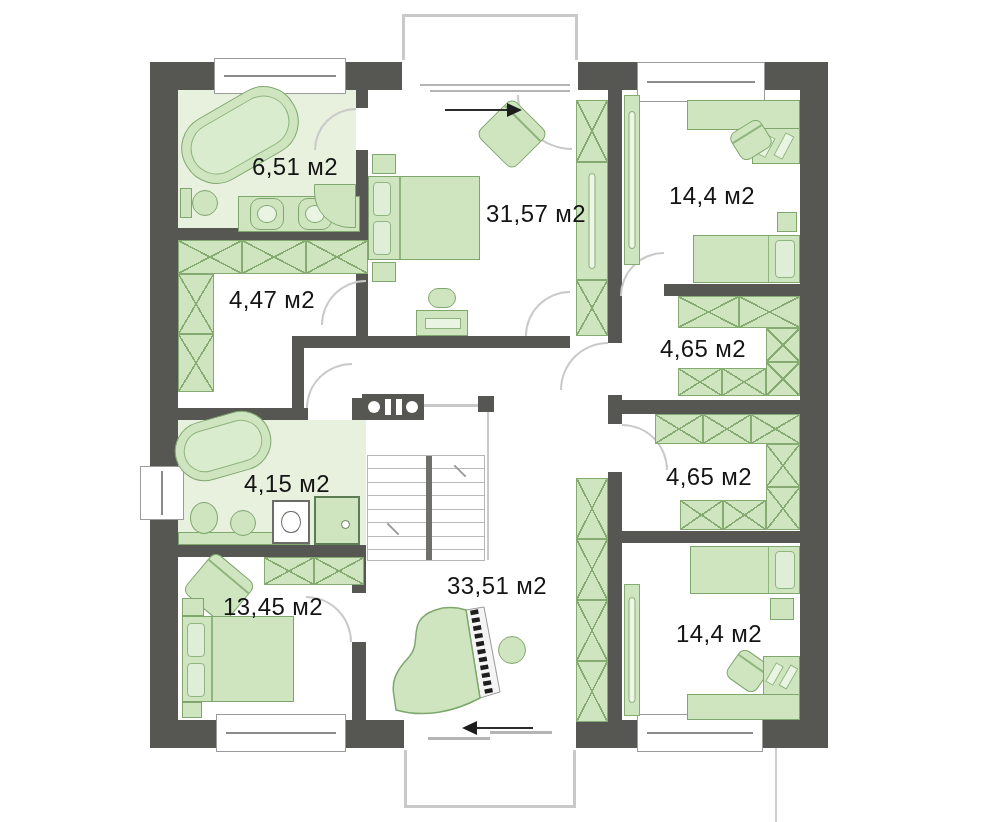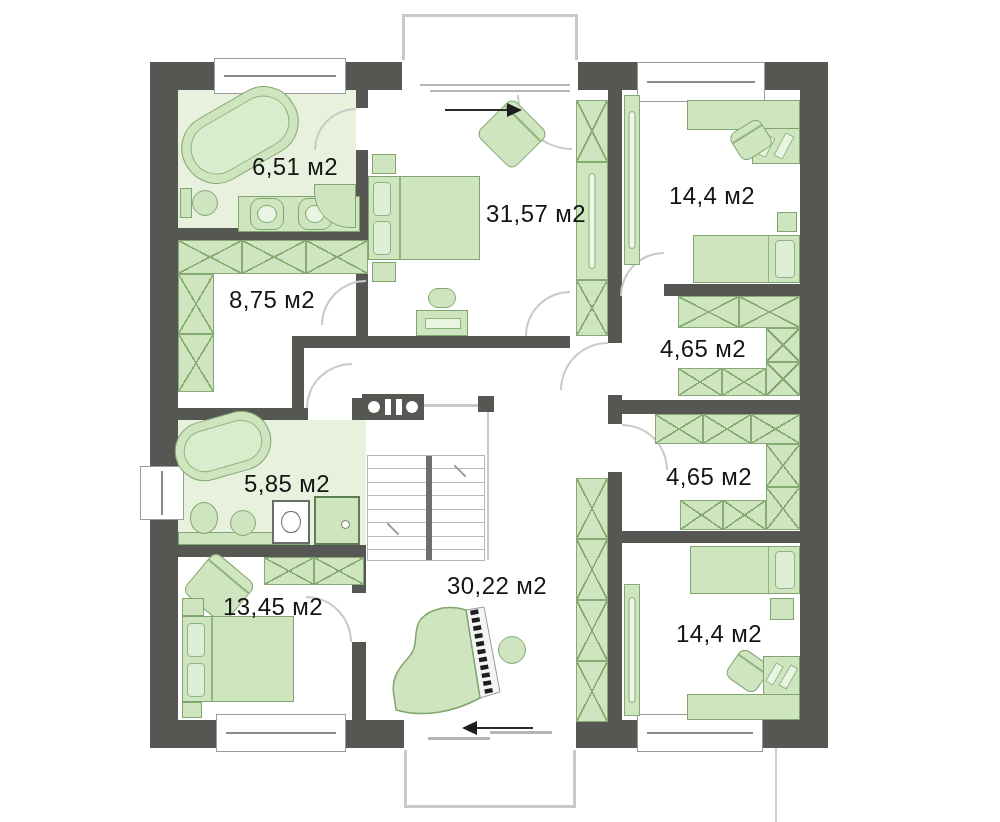--- a/index.html
+++ b/index.html
@@ -237,23 +237,23 @@
     <path d="M82,4 C58,-3 40,7 35,16 C29,27 35,40 25,51 C12,65 7,75 10,90 L12,104 C40,112 70,106 96,92 Z" fill="#cfe5c0" stroke="#7fa76d" stroke-width="1.5"></path>
   </svg>
   <div class="oval" style="left:498px;top:636px;width:28px;height:28px;"></div>
 
   <div class="arrowline" style="left:445px;top:109px;width:62px;height:2px;"></div>
   <div class="tri-r" style="left:507px;top:103px;"></div>
   <div class="arrowline" style="left:477px;top:727px;width:56px;height:2px;"></div>
   <div class="tri-l" style="left:462px;top:721px;"></div>
 
   <span class="rlabel" style="left:295px;top:167px;">6,51 м2</span>
-  <span class="rlabel" style="left:272px;top:300px;">8,75 м2</span>
+  <span class="rlabel" style="left:272px;top:300px;">4,47 м2</span>
   <span class="rlabel" style="left:536px;top:214px;">31,57 м2</span>
   <span class="rlabel" style="left:712px;top:196px;">14,4 м2</span>
   <span class="rlabel" style="left:703px;top:349px;">4,65 м2</span>
   <span class="rlabel" style="left:709px;top:477px;">4,65 м2</span>
-  <span class="rlabel" style="left:287px;top:484px;">5,85 м2</span>
-  <span class="rlabel" style="left:497px;top:586px;">30,22 м2</span>
+  <span class="rlabel" style="left:287px;top:484px;">4,15 м2</span>
+  <span class="rlabel" style="left:497px;top:586px;">33,51 м2</span>
   <span class="rlabel" style="left:273px;top:607px;">13,45 м2</span>
   <span class="rlabel" style="left:719px;top:634px;">14,4 м2</span>
 
 </div>
 
 </body></html>

